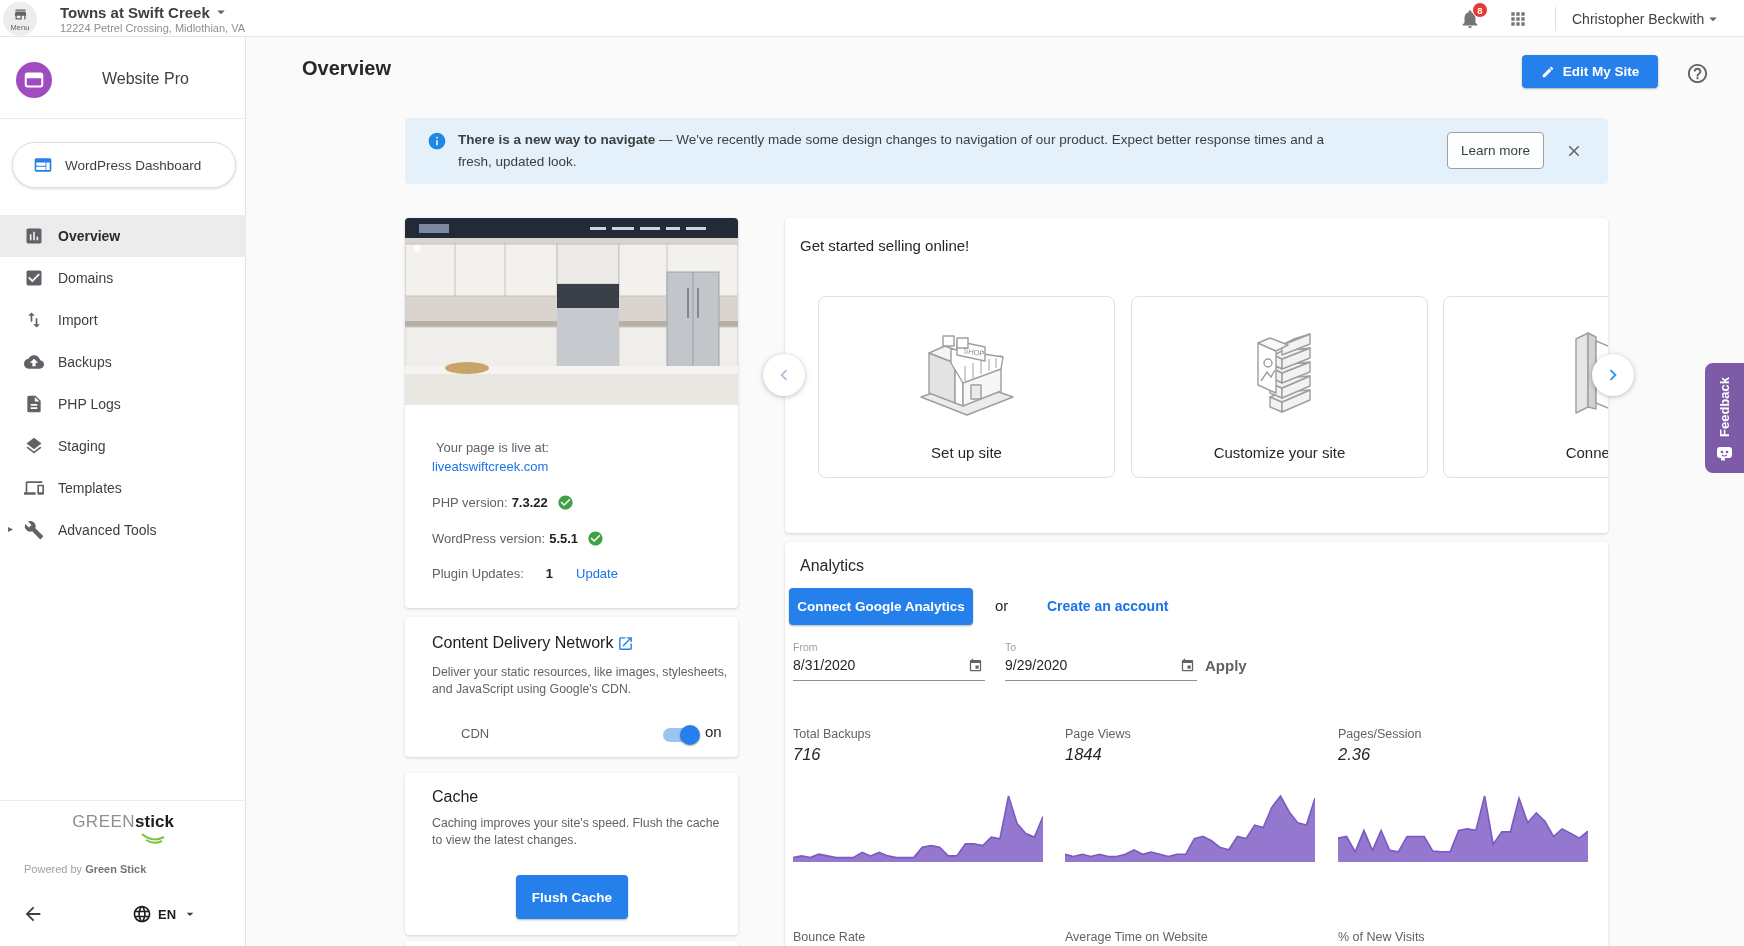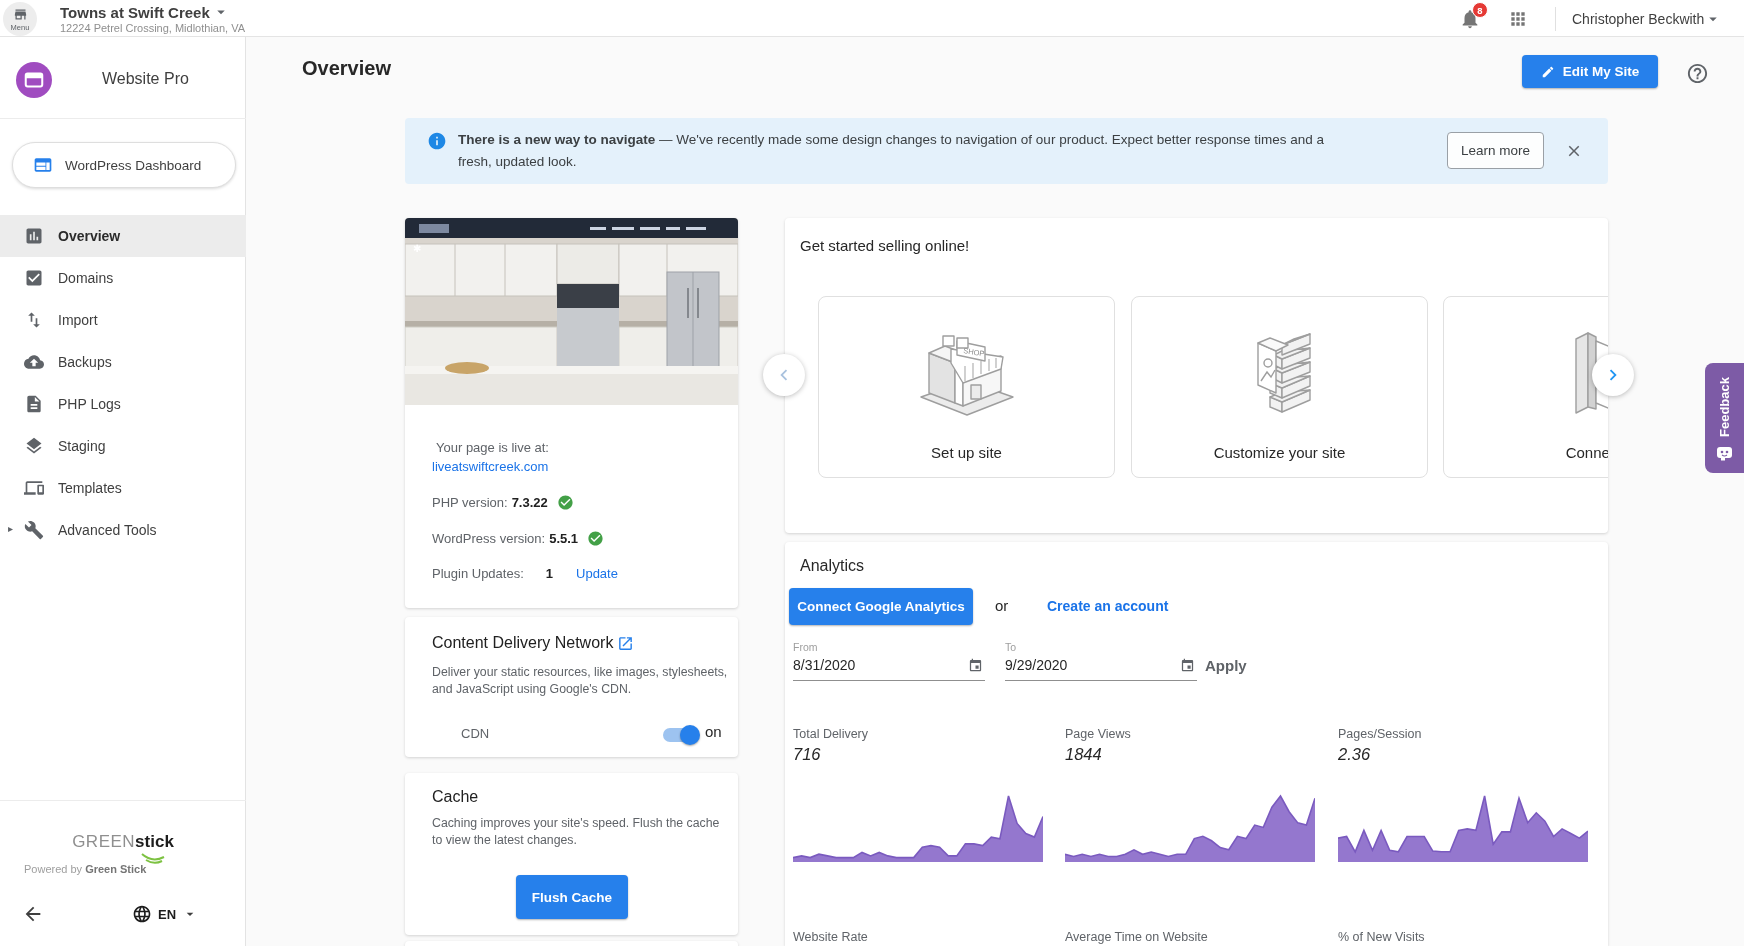--- a/index.html
+++ b/index.html
@@ -25,21 +25,21 @@
 .sb-div{position:absolute;left:0;width:246px;height:1px;background:#ececec;}
 .wp-pill{position:absolute;left:12px;top:105px;width:224px;height:46px;background:#fff;border:1px solid #dedede;border-radius:23px;box-shadow:0 1px 3px rgba(0,0,0,.15);display:flex;align-items:center;gap:12px;padding-left:20px;cursor:pointer;}
 .wp-pill span{font-size:13.5px;color:#3f3f3f;}
 .nav{position:absolute;left:0;top:178px;width:246px;}
 .nav-item{position:relative;height:42px;display:flex;align-items:center;cursor:pointer;}
 .nav-item.sel{background:#ececec;}
 .nav-item .nicon{position:absolute;left:24px;top:11px;}
 .nav-item .nlabel{position:absolute;left:58px;font-size:14px;color:#3f3f3f;}
 .nav-item.sel .nlabel{font-weight:bold;color:#2b2b2b;}
 .nav-caret{position:absolute;left:8px;top:14px;font-size:10px;color:#5f6368;}
-.gs-logo{position:absolute;left:0;top:795px;width:246px;text-align:center;}
+.gs-logo{position:absolute;left:0;top:775px;width:246px;text-align:center;}
 .gs-logo .g1{font-size:17px;color:#8f8f8f;letter-spacing:.5px;}
 .gs-logo .g2{font-size:17px;color:#1d1d1d;font-weight:bold;position:relative;}
 .powered{position:absolute;left:24px;top:826px;font-size:11px;color:#9e9e9e;}
 .powered b{color:#757575;}
 .sb-bottom{position:absolute;left:0;top:864px;width:246px;height:40px;}
 .lang{position:absolute;left:132px;top:3px;display:flex;align-items:center;gap:6px;cursor:pointer;}
 .lang .en{font-size:13px;font-weight:bold;color:#1d1d1d;}
 
 .page-title{position:absolute;left:302px;top:57px;font-size:20px;font-weight:bold;color:#272727;}
 .edit-btn{position:absolute;left:1522px;top:55px;width:136px;height:33px;background:#2680eb;border-radius:4px;box-shadow:0 1px 2px rgba(0,0,0,.3);display:flex;align-items:center;justify-content:center;gap:8px;cursor:pointer;}
@@ -454,41 +454,41 @@
       <div class="flabel">To</div>
       <div class="fval">9/29/2020</div>
       <span class="cal">
           <svg width="15" height="15" viewBox="0 0 24 24" fill="#5f6368">
             <path d="M17 12h-5v5h5v-5zM16 1v2H8V1H6v2H5c-1.11 0-1.99.9-1.99 2L3 19c0 1.1.89 2 2 2h14c1.1 0 2-.9 2-2V5c0-1.1-.9-2-2-2h-1V3h-2zm3 18H5V8h14v11z"></path>
           </svg>
         </span>
     </div>
     <div style="position:absolute;left:420px;top:115px;font-size:15px;font-weight:bold;color:#5f6368;cursor:pointer;">Apply</div>
 
-    <div class="stat-label" style="left:8px;top:185px;">Total Delivery</div>
+    <div class="stat-label" style="left:8px;top:185px;">Total Backups</div>
     <div class="stat-value" style="left:8px;top:203px;">716</div>
     <div class="stat-label" style="left:280px;top:185px;">Page Views</div>
     <div class="stat-value" style="left:280px;top:203px;">1844</div>
     <div class="stat-label" style="left:553px;top:185px;">Pages/Session</div>
     <div class="stat-value" style="left:553px;top:203px;">2.36</div>
 
     <svg class="abs" style="left:8px;top:248px;" width="250" height="72">
         <polygon points="0,72 0.0,67.6 8.6,65.9 17.2,67.6 25.9,64.2 34.5,65.9 43.1,67.6 51.7,67.6 60.3,67.6 69.0,62.4 77.6,65.9 86.2,62.4 94.8,65.9 103.4,67.6 112.1,67.6 120.7,67.6 129.3,57.3 137.9,55.6 146.6,57.3 155.2,65.9 163.8,65.9 172.4,53.9 181.0,53.9 189.7,55.6 198.3,47.1 206.9,48.8 215.5,6.0 224.1,33.4 232.8,43.6 241.4,47.1 250.0,26.5 250,72" fill="#9477ce"></polygon>
         <polyline points="0.0,67.6 8.6,65.9 17.2,67.6 25.9,64.2 34.5,65.9 43.1,67.6 51.7,67.6 60.3,67.6 69.0,62.4 77.6,65.9 86.2,62.4 94.8,65.9 103.4,67.6 112.1,67.6 120.7,67.6 129.3,57.3 137.9,55.6 146.6,57.3 155.2,65.9 163.8,65.9 172.4,53.9 181.0,53.9 189.7,55.6 198.3,47.1 206.9,48.8 215.5,6.0 224.1,33.4 232.8,43.6 241.4,47.1 250.0,26.5" fill="none" stroke="#7a5abf" stroke-width="1.6"></polyline>
       </svg>
     <svg class="abs" style="left:280px;top:248px;" width="250" height="72">
         <polygon points="0,72 0.0,64.3 8.6,66.5 17.2,64.3 25.9,66.5 34.5,64.3 43.1,66.5 51.7,66.5 60.3,64.3 69.0,59.8 77.6,64.3 86.2,62.0 94.8,64.3 103.4,66.5 112.1,64.3 120.7,64.3 129.3,48.6 137.9,46.3 146.6,50.8 155.2,57.6 163.8,59.8 172.4,46.3 181.0,48.6 189.7,35.1 198.3,37.4 206.9,17.2 215.5,6.0 224.1,21.7 232.8,32.9 241.4,35.1 250.0,8.2 250,72" fill="#9477ce"></polygon>
         <polyline points="0.0,64.3 8.6,66.5 17.2,64.3 25.9,66.5 34.5,64.3 43.1,66.5 51.7,66.5 60.3,64.3 69.0,59.8 77.6,64.3 86.2,62.0 94.8,64.3 103.4,66.5 112.1,64.3 120.7,64.3 129.3,48.6 137.9,46.3 146.6,50.8 155.2,57.6 163.8,59.8 172.4,46.3 181.0,48.6 189.7,35.1 198.3,37.4 206.9,17.2 215.5,6.0 224.1,21.7 232.8,32.9 241.4,35.1 250.0,8.2" fill="none" stroke="#7a5abf" stroke-width="1.6"></polyline>
       </svg>
     <svg class="abs" style="left:553px;top:248px;" width="250" height="72">
         <polygon points="0,72 0.0,48.1 8.6,46.5 17.2,61.8 25.9,40.4 34.5,60.3 43.1,40.4 51.7,60.3 60.3,61.8 69.0,46.5 77.6,46.5 86.2,46.5 94.8,61.1 103.4,61.8 112.1,61.8 120.7,40.4 129.3,38.9 137.9,40.4 146.6,6.0 155.2,54.2 163.8,41.9 172.4,41.9 181.0,8.3 189.7,32.8 198.3,22.8 206.9,31.2 215.5,46.5 224.1,38.9 232.8,43.5 241.4,48.1 250.0,41.2 250,72" fill="#9477ce"></polygon>
         <polyline points="0.0,48.1 8.6,46.5 17.2,61.8 25.9,40.4 34.5,60.3 43.1,40.4 51.7,60.3 60.3,61.8 69.0,46.5 77.6,46.5 86.2,46.5 94.8,61.1 103.4,61.8 112.1,61.8 120.7,40.4 129.3,38.9 137.9,40.4 146.6,6.0 155.2,54.2 163.8,41.9 172.4,41.9 181.0,8.3 189.7,32.8 198.3,22.8 206.9,31.2 215.5,46.5 224.1,38.9 232.8,43.5 241.4,48.1 250.0,41.2" fill="none" stroke="#7a5abf" stroke-width="1.6"></polyline>
       </svg>
 
-    <div class="stat-label" style="left:8px;top:388px;">Website Rate</div>
+    <div class="stat-label" style="left:8px;top:388px;">Bounce Rate</div>
     <div class="stat-label" style="left:280px;top:388px;">Average Time on Website</div>
     <div class="stat-label" style="left:553px;top:388px;">% of New Visits</div>
   </div>
 
   <div class="feedback">
     <div class="ftext">Feedback</div>
     <span class="ficon">
       <svg width="17" height="16" viewBox="0 0 17 16">
           <rect x="1" y="2" width="15" height="11" rx="3" fill="#fff"></rect>
           <circle cx="6" cy="7" r="1.3" fill="#7d5ba6"></circle>

